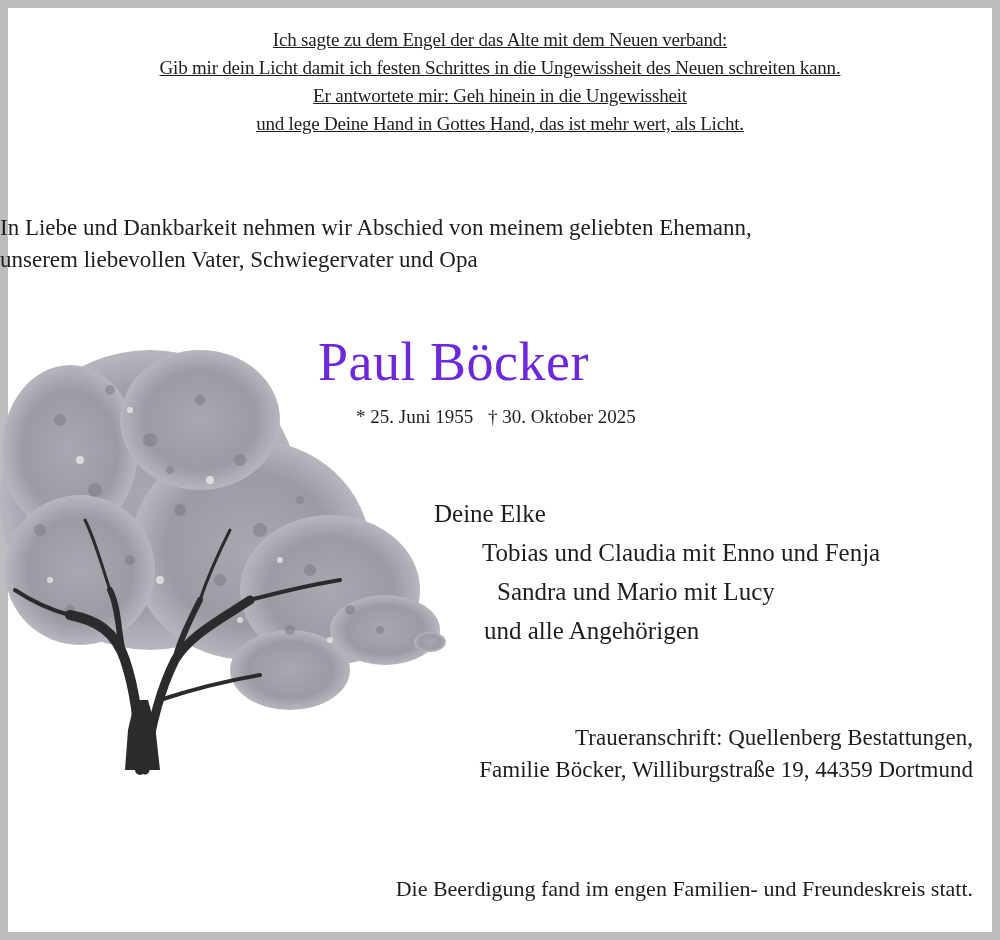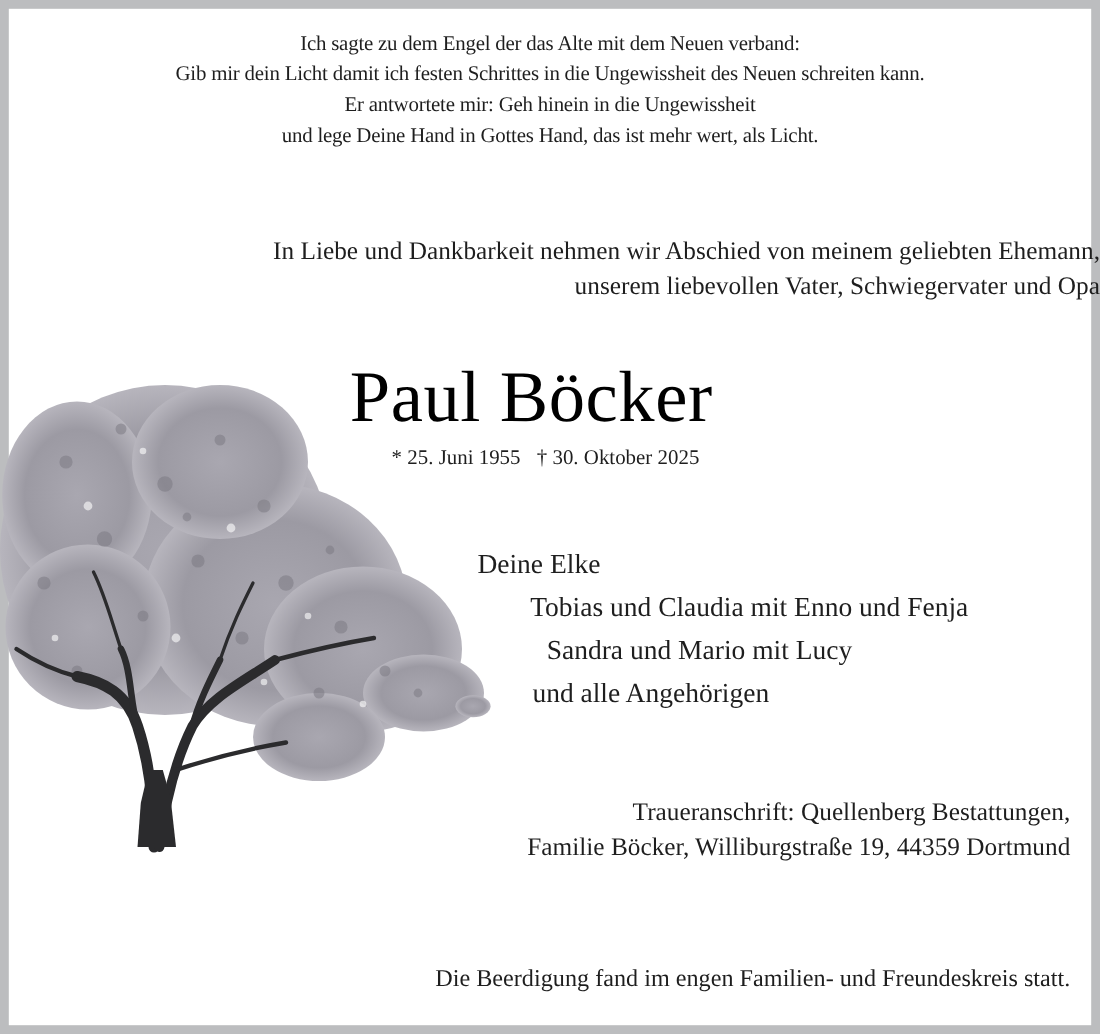--- a/index.html
+++ b/index.html
@@ -15,31 +15,31 @@
       position: absolute;
       left: 8px; top: 8px; right: 8px; bottom: 8px;
       background: #ffffff;
     }
     .poem {
       position: absolute; left: 0; right: 0; top: 26px;
       text-align: center;
       font-size: 19px; line-height: 28px;
       letter-spacing: -0.2px;
     }
-    .poem div { white-space: nowrap; }
+    .poem div { white-space: nowrap; text-decoration: underline; }
     .intro {
       position: absolute; left: 0; right: 0; top: 212px;
-      text-align: right;
+      text-align: left;
       font-size: 23px; line-height: 32px;
     }
     .name {
       position: absolute; left: 318px; top: 322px;
-      font-size: 66px; line-height: 80px;
+      font-size: 54px; line-height: 80px;
       letter-spacing: 0.5px;
-      color: #000000;
+      color: #6d28d9;
     }
     .dates {
       position: absolute; top: 404px;
       font-size: 19px; line-height: 26px;
       white-space: nowrap;
     }
     .birth { left: 316px; margin-left: 40px; }
     .death { left: 488px; }
     .family {
       position: absolute; left: 0; top: 494px; width: 100%;

